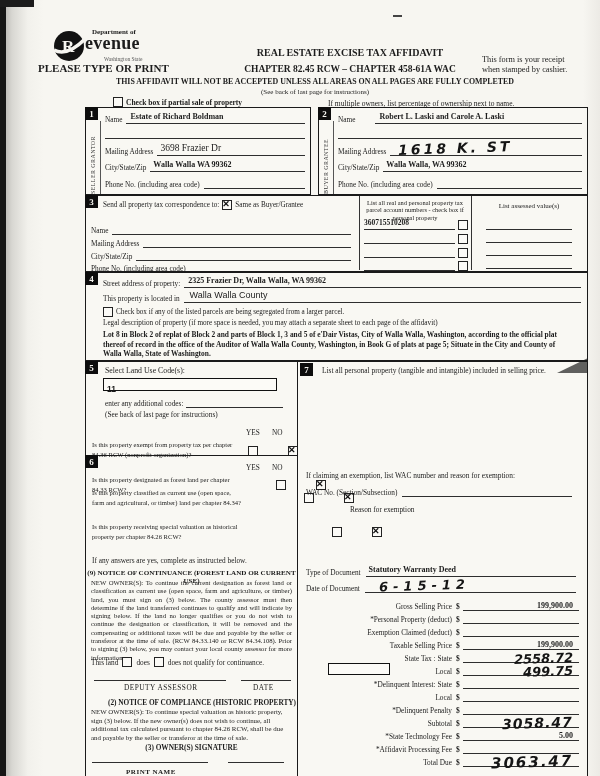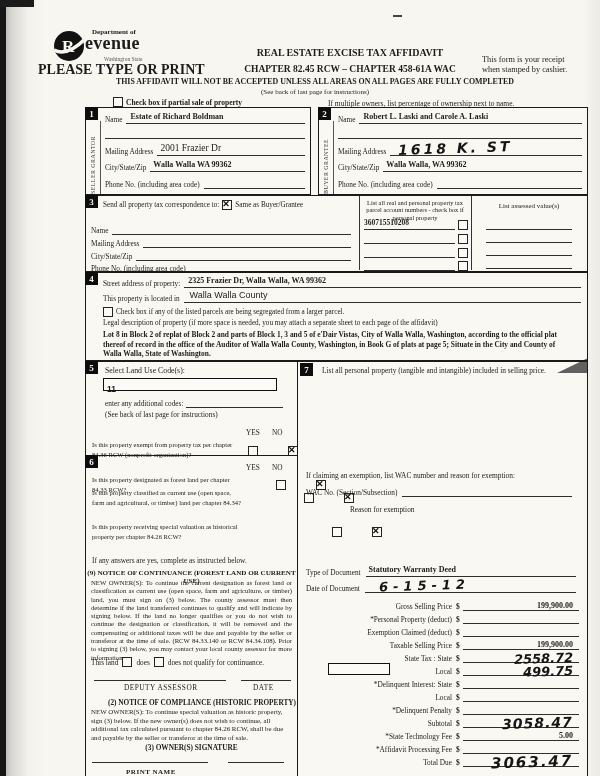--- a/index.html
+++ b/index.html
@@ -48,21 +48,21 @@
   <div class="abs" style="left:52px;top:27px;width:160px;height:42px;">
     <svg width="36" height="34" viewBox="0 0 36 34" style="position:absolute;left:0;top:2px;">
       <circle cx="17" cy="17" r="15" fill="#121212"></circle>
       <path d="M2 21 Q 15 28 33 10" stroke="#f6f5f0" stroke-width="3.5" fill="none"></path>
       <text x="10" y="23" font-size="17" font-weight="bold" fill="#f6f5f0" font-family="Liberation Serif,serif">R</text>
     </svg>
     <span class="abs" style="left:40px;top:1px;font-size:7px;font-weight:bold;">Department of</span>
     <span class="abs" style="left:33px;top:6px;font-size:18px;font-weight:bold;letter-spacing:.3px;">evenue</span>
     <span class="abs" style="left:52px;top:29px;font-size:5.5px;color:#555;">Washington State</span>
   </div>
-  <div class="abs b" style="left:38px;top:62px;font-size:14px;">PLEASE TYPE OR PRINT</div>
+  <div class="abs b" style="left:38px;top:62px;font-size:11px;">PLEASE TYPE OR PRINT</div>
   <div class="abs c" style="left:205px;top:47px;width:290px;font-size:10px;font-weight:bold;">REAL ESTATE EXCISE TAX AFFIDAVIT</div>
   <div class="abs c b" style="left:205px;top:64px;width:290px;font-size:9.5px;">CHAPTER 82.45 RCW – CHAPTER 458-61A WAC</div>
   <div class="abs c b" style="left:80px;top:77px;width:470px;font-size:7.9px;">THIS AFFIDAVIT WILL NOT BE ACCEPTED UNLESS ALL AREAS ON ALL PAGES ARE FULLY COMPLETED</div>
   <div class="abs c" style="left:80px;top:88px;width:470px;font-size:7px;">(See back of last page for instructions)</div>
   <div class="abs" style="left:482px;top:55px;width:102px;font-size:8.3px;line-height:1.25;">This form is your receipt when stamped by cashier.</div>
 
   <div class="abs row" style="left:113px;top:97px;gap:3px;align-items:center;">
     <span class="cb"></span>
     <span class="lab b" style="font-size:7.5px;">Check box if partial sale of property</span>
   </div>
@@ -76,42 +76,42 @@
     <div class="abs" style="left:19px;top:3px;right:5px;">
       <div class="row" style="height:13px;">
         <span class="lab">Name</span>
         <span class="fill" style="margin-left:4px;"><span class="val" style="padding-left:4px;">Estate of Richard Boldman</span></span>
       </div>
       <div class="row" style="height:15px;">
           <span class="fill"></span>
         </div>
       <div class="row" style="height:17px;">
         <span class="lab">Mailing Address</span>
-        <span class="fill" style="margin-left:4px;"><span style="padding-left:3px;font-size:9.5px;">2001 Frazier Dr</span></span>
+        <span class="fill" style="margin-left:4px;"><span style="padding-left:3px;font-size:9.5px;">3698 Frazier Dr</span></span>
       </div>
       <div class="row" style="height:16px;">
         <span class="lab">City/State/Zip</span>
         <span class="fill" style="margin-left:4px;"><span class="val" style="padding-left:3px;">Walla Walla WA  99362</span></span>
       </div>
       <div class="row" style="height:17px;">
         <span class="lab">Phone No. (including area code)</span>
         <span class="fill" style="margin-left:4px;"></span>
       </div>
     </div>
   </div>
 
   <div class="box" style="left:318px;top:107px;width:270px;height:88px;">
     <div class="badge" style="left:-1px;top:-1px;">2</div>
     <div class="vstrip">
       <span class="vtxt"><span>BUYER</span>&nbsp;<span>GRANTEE</span></span>
     </div>
     <div class="abs" style="left:19px;top:3px;right:5px;">
       <div class="row" style="height:13px;">
         <span class="lab">Name</span>
-        <span class="fill" style="margin-left:4px;"><span class="val" style="padding-left:4px;">Robert L. Laski and Carole A. Laski</span></span>
+        <span class="fill" style="margin-left:20px;"><span class="val" style="padding-left:4px;">Robert L. Laski and Carole A. Laski</span></span>
       </div>
       <div class="row" style="height:15px;">
           <span class="fill"></span>
         </div>
       <div class="row" style="height:17px;">
         <span class="lab">Mailing Address</span>
         <span class="fill" style="margin-left:4px;"><span class="hand" style="font-size:14px;letter-spacing:3px;display:inline-block;transform:rotate(-2deg);position:relative;top:2px;left:8px;">1618 K. ST</span></span>
       </div>
       <div class="row" style="height:16px;">
         <span class="lab">City/State/Zip</span>

